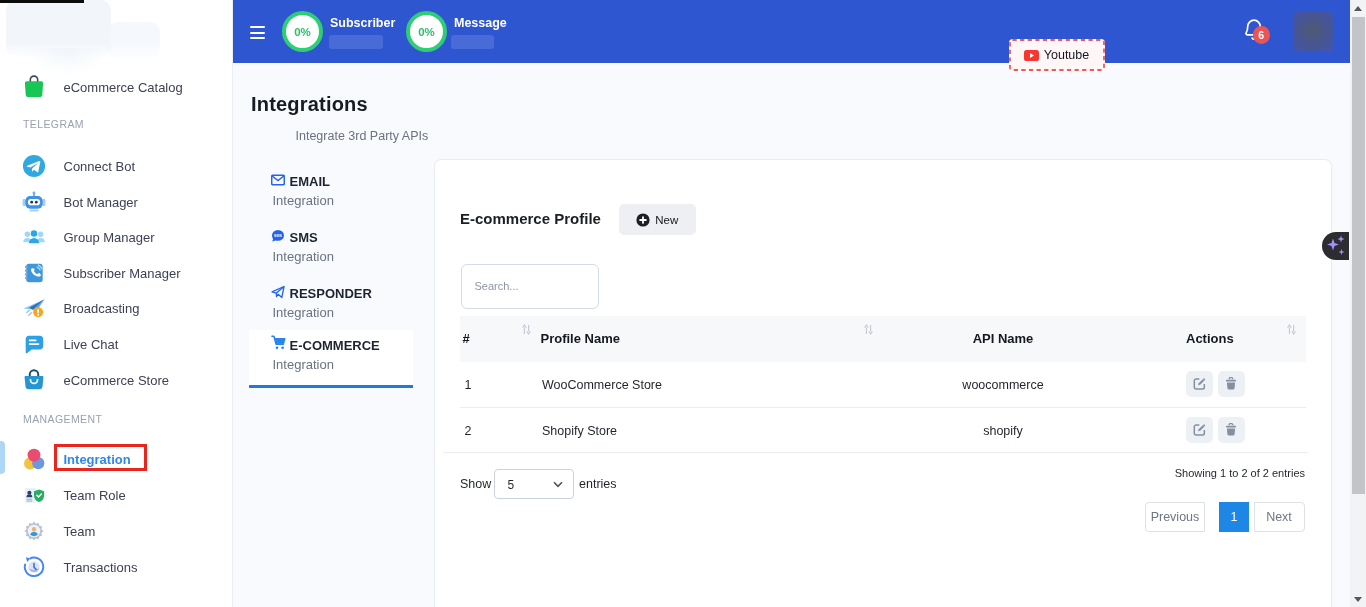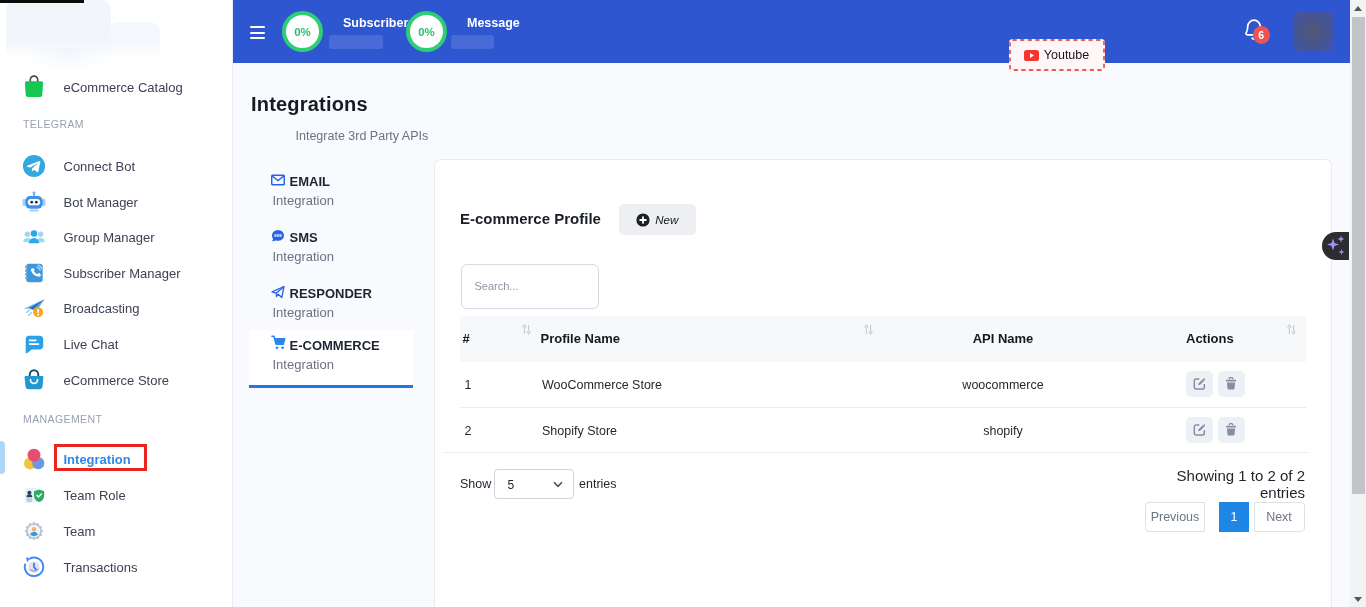--- a/index.html
+++ b/index.html
@@ -13,21 +13,21 @@
 .blob { background:#f3f6fb; border-radius:10px; }
 .side-item { position:absolute; left:0; width:233px; height:36px; }
 .side-item .ic { position:absolute; left:22px; top:50%; transform:translateY(-50%); width:24px; height:24px; }
 .side-item .tx { position:absolute; left:63.5px; top:50%; transform:translateY(-50%); font-size:13px; color:#3d4254; white-space:nowrap; }
 .side-label { position:absolute; left:23px; font-size:10.5px; color:#98a1b0; letter-spacing:0.4px; }
 
 
 #navbar { left:233px; top:0; width:1117px; height:62.5px; background:#2e56d1; }
 .hbar { position:absolute; left:250px; width:15px; height:2px; background:#ffffff; border-radius:2px; }
 .gauge { position:absolute; top:11px; width:41px; height:41px; border-radius:50%; background:#ffffff; border:4.5px solid #2dce74; display:flex; align-items:center; justify-content:center; font-size:11.5px; font-weight:bold; color:#28c06d; }
-.gauge-label { position:absolute; top:15.5px; font-size:12.5px; font-weight:bold; color:#ffffff;margin-left:13px; }
+.gauge-label { position:absolute; top:15.5px; font-size:12.5px; font-weight:bold; color:#ffffff; }
 .gauge-skel { position:absolute; top:35px; height:13.5px; background:rgba(255,255,255,0.13); border-radius:3px; filter:blur(0.6px); }
 .topbtn { position:absolute; top:15px; height:32px; border-radius:4px; display:flex; align-items:center; justify-content:center; font-size:12.5px; color:#15181f;margin-top:24px; }
 #ytbtn { left:775.5px; width:96px; background:#fff6f8; }
 #dsbtn { left:884px; width:107.5px; background:#fefeff; }
 #avatar { left:1061px; top:11px; width:39px; height:41px; border-radius:4px; overflow:hidden; filter:blur(0.6px); background:#46549e; }
 #badge { left:1019.5px; top:26px; width:17.5px; height:17.5px; border-radius:50%; background:#ea5455; color:#fff; font-size:10.5px; font-weight:bold; display:flex; align-items:center; justify-content:center; }
 
 
 #ctitle { left:251px; top:93px; font-size:20px; font-weight:bold; color:#171c23; letter-spacing:0.2px; }
 #csub { left:251.5px; top:128.5px; font-size:12.5px; color:#6b7380;padding-left:44px; }
@@ -35,21 +35,21 @@
 
 .tab { position:absolute; left:249px; width:164px; height:56px; }
 .tab .t1 { position:absolute; left:40.5px; top:8px; font-size:13px; font-weight:bold; color:#1d2430; white-space:nowrap; }
 .tab .t2 { position:absolute; left:23.5px; top:27px; font-size:13px; color:#6b7380; }
 .tab .tic { position:absolute; left:21.5px; top:7px; width:14px; height:14px; }
 #tab4 { background:#ffffff; border-bottom:3px solid #2079e2; height:58.5px; }
 
 
 #card { left:434px; top:158.5px; width:898px; height:449px; background:#ffffff; border:1px solid #e8ecf1; border-radius:7px 7px 0 0; border-bottom:none; }
 #cardtitle { left:460px; top:209.5px; font-size:15px; font-weight:bold; color:#1a1f26;text-align:right; }
-#newbtn { left:619px; top:204px; width:76.5px; height:31px; background:#edeff2; border-radius:5px; display:flex; align-items:center; justify-content:center; font-size:11.5px; color:#15181f;font-style:italic; }
+#newbtn { left:619px; top:204px; width:76.5px; height:31px; background:#edeff2; border-radius:5px; display:flex; align-items:center; justify-content:center; font-size:11.5px; color:#15181f; }
 #search { left:460.5px; top:263.5px; width:138px; height:45px; border:1px solid #d4dbe4; border-radius:6px; background:#fff; }
 #search span { position:absolute; left:13px; top:15px; font-size:11px; color:#8d96a5; }
 
 
 #thead { left:460px; top:316px; width:845.5px; height:45.5px; background:#f6f8fa; }
 .th { position:absolute; font-size:13px; font-weight:bold; color:#15191f; top:331px; }
 .td { position:absolute; font-size:12.5px; color:#1f242b; }
 .rowline { position:absolute; height:1px; background:#e9edf2; left:460px; width:845.5px; }
 .actbtn { position:absolute; width:27px; height:25.5px; background:#edf0f4; border-radius:5px; display:flex; align-items:center; justify-content:center; }
 .sorticon { position:absolute; width:9px; height:11px; }
@@ -341,21 +341,21 @@
     </div>
 
 <span class="td abs" style="left:460px;top:477px;font-size:12.5px">Show</span>
 <div id="showsel" class="abs">
   <span style="position:absolute;left:13px;top:8px;font-size:12px;color:#1f242b">5</span>
   <svg style="position:absolute;right:10px;top:11px" width="10" height="7" viewBox="0 0 10 7">
         <path d="M1 1.2 L5 5.4 L9 1.2" fill="none" stroke="#4a5260" stroke-width="1.6"></path>
       </svg>
 </div>
 <span class="td abs" style="left:579px;top:477px;font-size:12.5px">entries</span>
-<span class="td abs" style="left:1155px;top:466.5px;font-size:15px;width:150px;text-align:right">Showing 1 to 2 of 2 entries</span>
+<span class="td abs" style="left:1155px;top:466.5px;font-size:11px;width:150px;text-align:right">Showing 1 to 2 of 2 entries</span>
 
 <div class="pagebtn abs" style="left:1145px;width:60px;border-radius:4px 0 0 4px">Previous</div>
 <div class="pagebtn abs" style="left:1219px;width:30px;background:#1e87e5;border-color:#1e87e5;color:#fff">1</div>
 <div class="pagebtn abs" style="left:1253.5px;width:51px;border-radius:0 4px 4px 0">Next</div>
 
 <div id="sbtrack" class="abs"></div>
 <svg class="abs" style="left:1353px;top:5px" width="10" height="7" viewBox="0 0 10 7">
       <path d="M1 6 L5 1 L9 6 z" fill="#54575b"></path>
     </svg>
 <div id="sbthumb" class="abs"></div>

